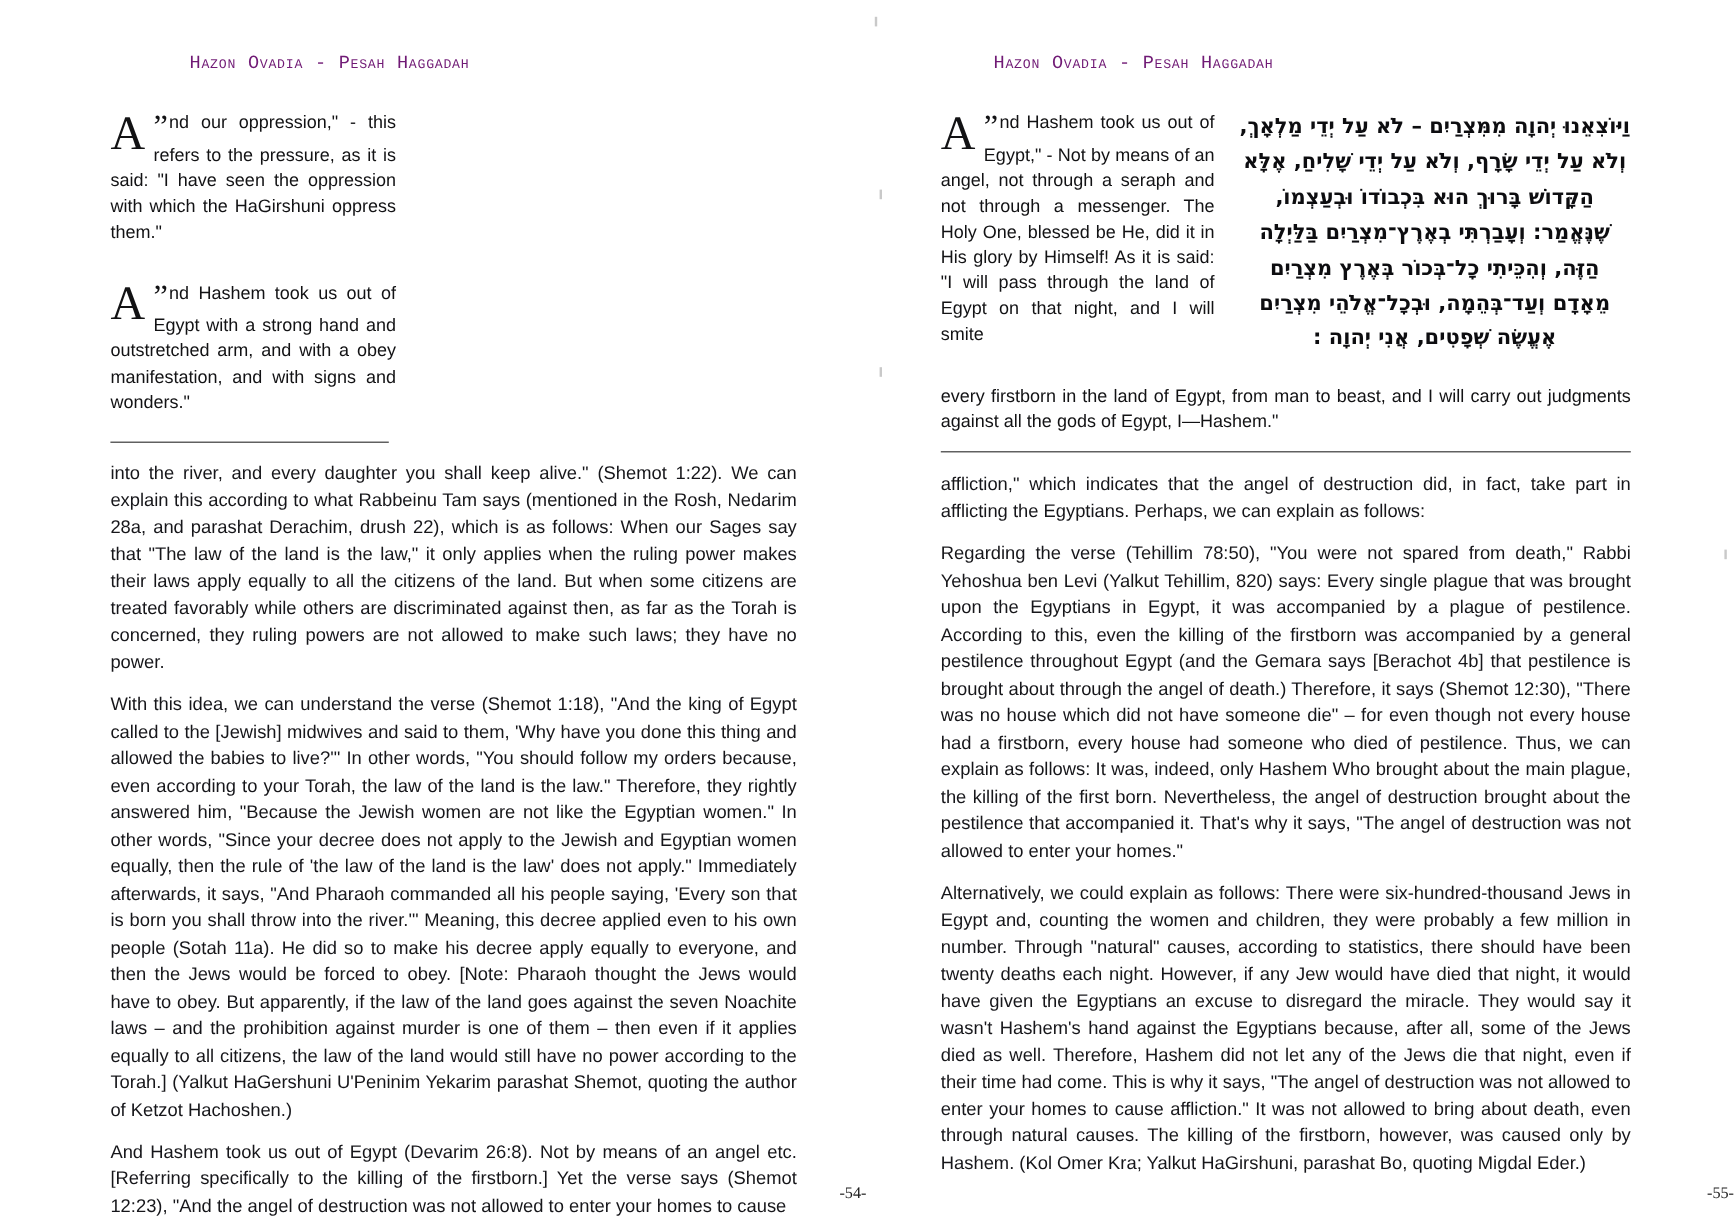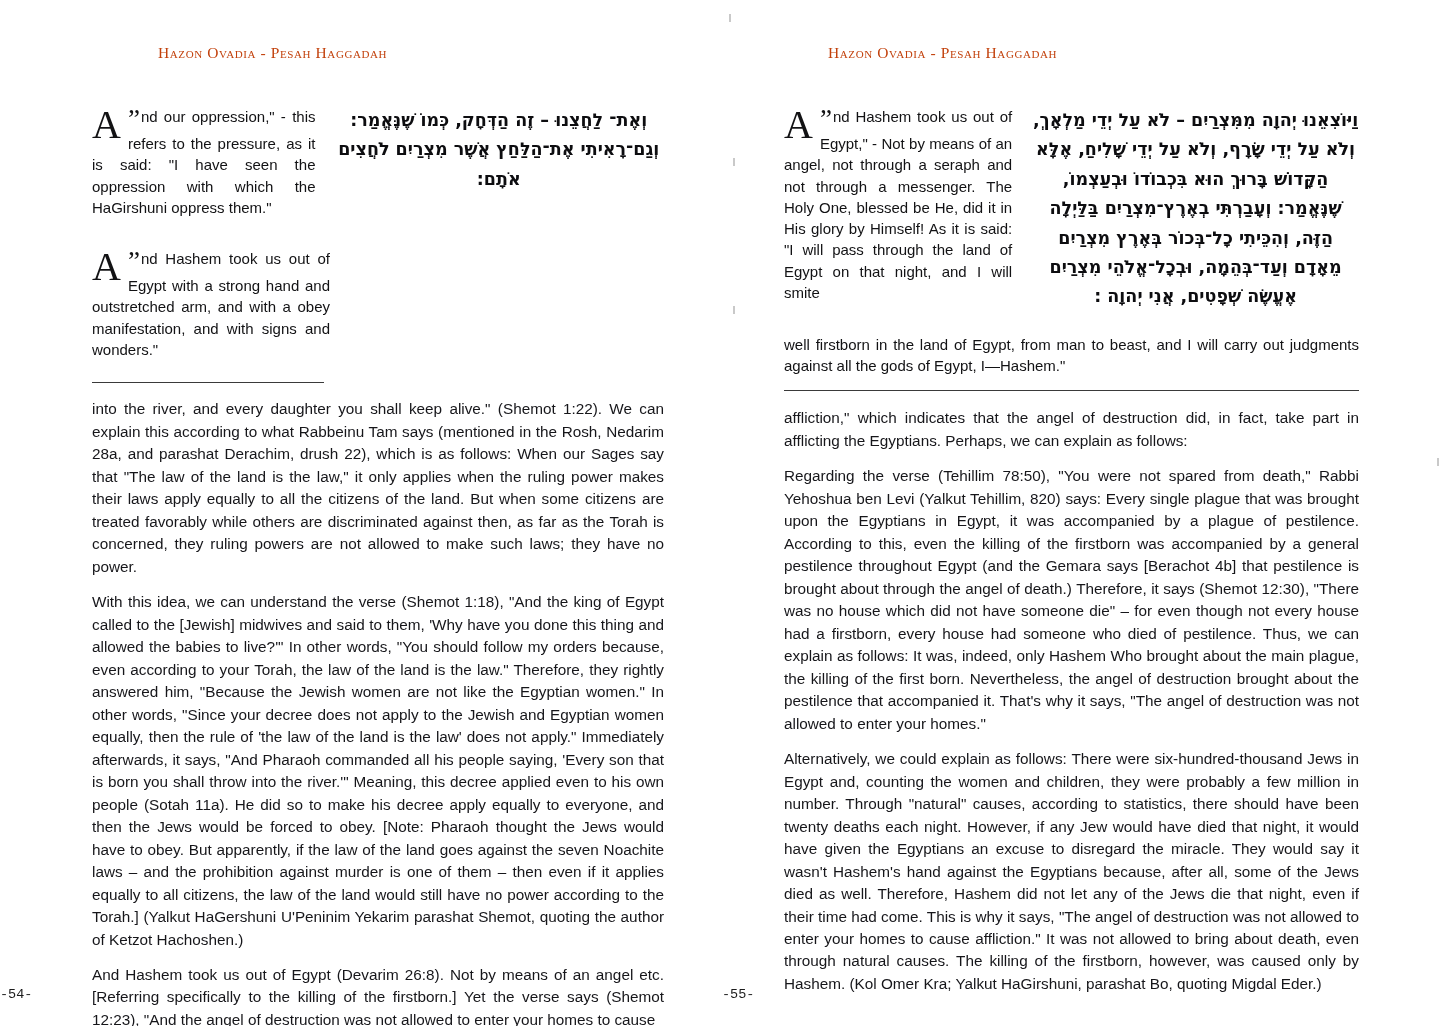--- a/index.html
+++ b/index.html
@@ -30,27 +30,27 @@
     width: 722px;
     height: 1026px;
     padding: 44px 58px 30px 92px;
   }
   .page-right {
     width: 723px;
     height: 1026px;
     padding: 44px 86px 30px 62px;
   }
   .running-head {
-    font-family: Liberation Serif, serif;
+    font-family: Liberation Mono, monospace;
     font-size: 15.5px;
     letter-spacing: 0.6px;
     font-variant: small-caps;
     text-transform: none;
-    color: #c2410c;
-    margin-bottom: 44px;
+    color: #701a75;
+    margin-bottom: 30px;
   }
   .rh-left { text-align: left; margin-left: 66px; }
   .rh-right { text-align: left; margin-left: 44px; }
 
   .body-text {
     font-family: "Liberation Sans", sans-serif;
     font-size: 15.2px;
     line-height: 1.44;
     text-align: justify;
     color: #121214;
@@ -114,22 +114,22 @@
     line-height: 1.47;
     text-align: justify;
     margin: 0 0 13px 0;
   }
 
   .folio {
     position: absolute;
     bottom: 24px;
     width: 100%;
     left: 0;
-    text-align: left;
-    font-family: Liberation Mono, monospace;
+    text-align: right;
+    font-family: Liberation Serif, serif;
     font-size: 13.5px;
     color: #1c1c1c;
   }
   .page-left .folio { padding-right: 34px; }
   .page-right .folio { padding-right: 24px; }
 
   .gutter-mark {
     position: absolute;
     background: #c9c9c9;
     width: 2px;
@@ -143,21 +143,20 @@
 
   <div class="page page-left">
 
     <div class="running-head rh-left">Hazon Ovadia - Pesah Haggadah</div>
 
 
     <div class="hag-block" style="margin-top:26px;">
       <div class="hag-en" style="width:238px; margin-right:18px;">
         <span class="quotemark">”</span><span class="dropcap">A</span><span>nd our oppression," -</span><span> this refers to the pressure, as it is said: "I have seen the oppression with which the HaGirshuni oppress them."</span>
       </div>
-      <div class="hag-he" style="width:352px;">וְאֶת־ לַחֲצֵנוּ – זֶה הַדְּחָק, כְּמוֹ שֶׁנֶּאֱמַר: וְגַם־רָאִיתִי אֶת־הַלַּחַץ אֲשֶׁר מִצְרַיִם לֹחֲצִים אֹתָם:</div>
     </div>
 
     <div class="hag-block" style="margin-top:30px;">
       <div class="hag-en" style="width:238px; margin-right:18px;">
         <span class="quotemark">”</span><span class="dropcap">A</span><span>nd Hashem took us out of Egypt</span><span> with a strong hand and outstretched arm, and with a obey manifestation, and with signs and wonders."</span>
       </div>
     </div>
 
     <hr class="divider">
 
@@ -172,21 +171,21 @@
 
     <div class="running-head rh-right">Hazon Ovadia - Pesah Haggadah</div>
 
     <div class="hag-block" style="margin-top:22px;">
       <div class="hag-en" style="width:236px; margin-right:20px;">
         <span class="quotemark">”</span><span class="dropcap">A</span><span>nd Hashem took us out of Egypt," -</span><span> Not by means of an angel, not through a seraph and not through a messenger. The Holy One, blessed be He, did it in His glory by Himself! As it is said: "I will pass through the land of Egypt on that night, and I will smite</span>
       </div>
       <div class="hag-he" style="width:338px;">וַיּוֹצִאֵנוּ יְהוָה מִמִּצְרַיִם – לֹא עַל יְדֵי מַלְאָךְ, וְלֹא עַל יְדֵי שָׂרָף, וְלֹא עַל יְדֵי שָׁלִיחַ, אֶלָּא הַקָּדוֹשׁ בָּרוּךְ הוּא בִּכְבוֹדוֹ וּבְעַצְמוֹ, שֶׁנֶּאֱמַר: וְעָבַרְתִּי בְאֶרֶץ־מִצְרַיִם בַּלַּיְלָה הַזֶּה, וְהִכֵּיתִי כָל־בְּכוֹר בְּאֶרֶץ מִצְרַיִם מֵאָדָם וְעַד־בְּהֵמָה, וּבְכָל־אֱלֹהֵי מִצְרַיִם אֶעֱשֶׂה שְׁפָטִים, אֲנִי יְהוָה :</div>
     </div>
 
-    <p class="hag-en" style="text-align:justify; margin:0;">well firstborn in the land of Egypt, from man to beast, and I will carry out judgments against all the gods of Egypt, I—Hashem."</p>
+    <p class="hag-en" style="text-align:justify; margin:0;">every firstborn in the land of Egypt, from man to beast, and I will carry out judgments against all the gods of Egypt, I—Hashem."</p>
 
     <hr class="divider-wide">
 
     <p class="cmt">affliction," which indicates that the angel of destruction did, in fact, take part in afflicting the Egyptians. Perhaps, we can explain as follows:</p>
     <p class="cmt">Regarding the verse (Tehillim 78:50), "You were not spared from death," Rabbi Yehoshua ben Levi (Yalkut Tehillim, 820) says: Every single plague that was brought upon the Egyptians in Egypt, it was accompanied by a plague of pestilence. According to this, even the killing of the firstborn was accompanied by a general pestilence throughout Egypt (and the Gemara says [Berachot 4b] that pestilence is brought about through the angel of death.) Therefore, it says (Shemot 12:30), "There was no house which did not have someone die" – for even though not every house had a firstborn, every house had someone who died of pestilence. Thus, we can explain as follows: It was, indeed, only Hashem Who brought about the main plague, the killing of the first born. Nevertheless, the angel of destruction brought about the pestilence that accompanied it. That's why it says, "The angel of destruction was not allowed to enter your homes."</p>
     <p class="cmt">Alternatively, we could explain as follows: There were six-hundred-thousand Jews in Egypt and, counting the women and children, they were probably a few million in number. Through "natural" causes, according to statistics, there should have been twenty deaths each night. However, if any Jew would have died that night, it would have given the Egyptians an excuse to disregard the miracle. They would say it wasn't Hashem's hand against the Egyptians because, after all, some of the Jews died as well. Therefore, Hashem did not let any of the Jews die that night, even if their time had come. This is why it says, "The angel of destruction was not allowed to enter your homes to cause affliction." It was not allowed to bring about death, even through natural causes. The killing of the firstborn, however, was caused only by Hashem. (Kol Omer Kra; Yalkut HaGirshuni, parashat Bo, quoting Migdal Eder.)</p>
 
     <div class="folio">-55-</div>
   </div>
 

